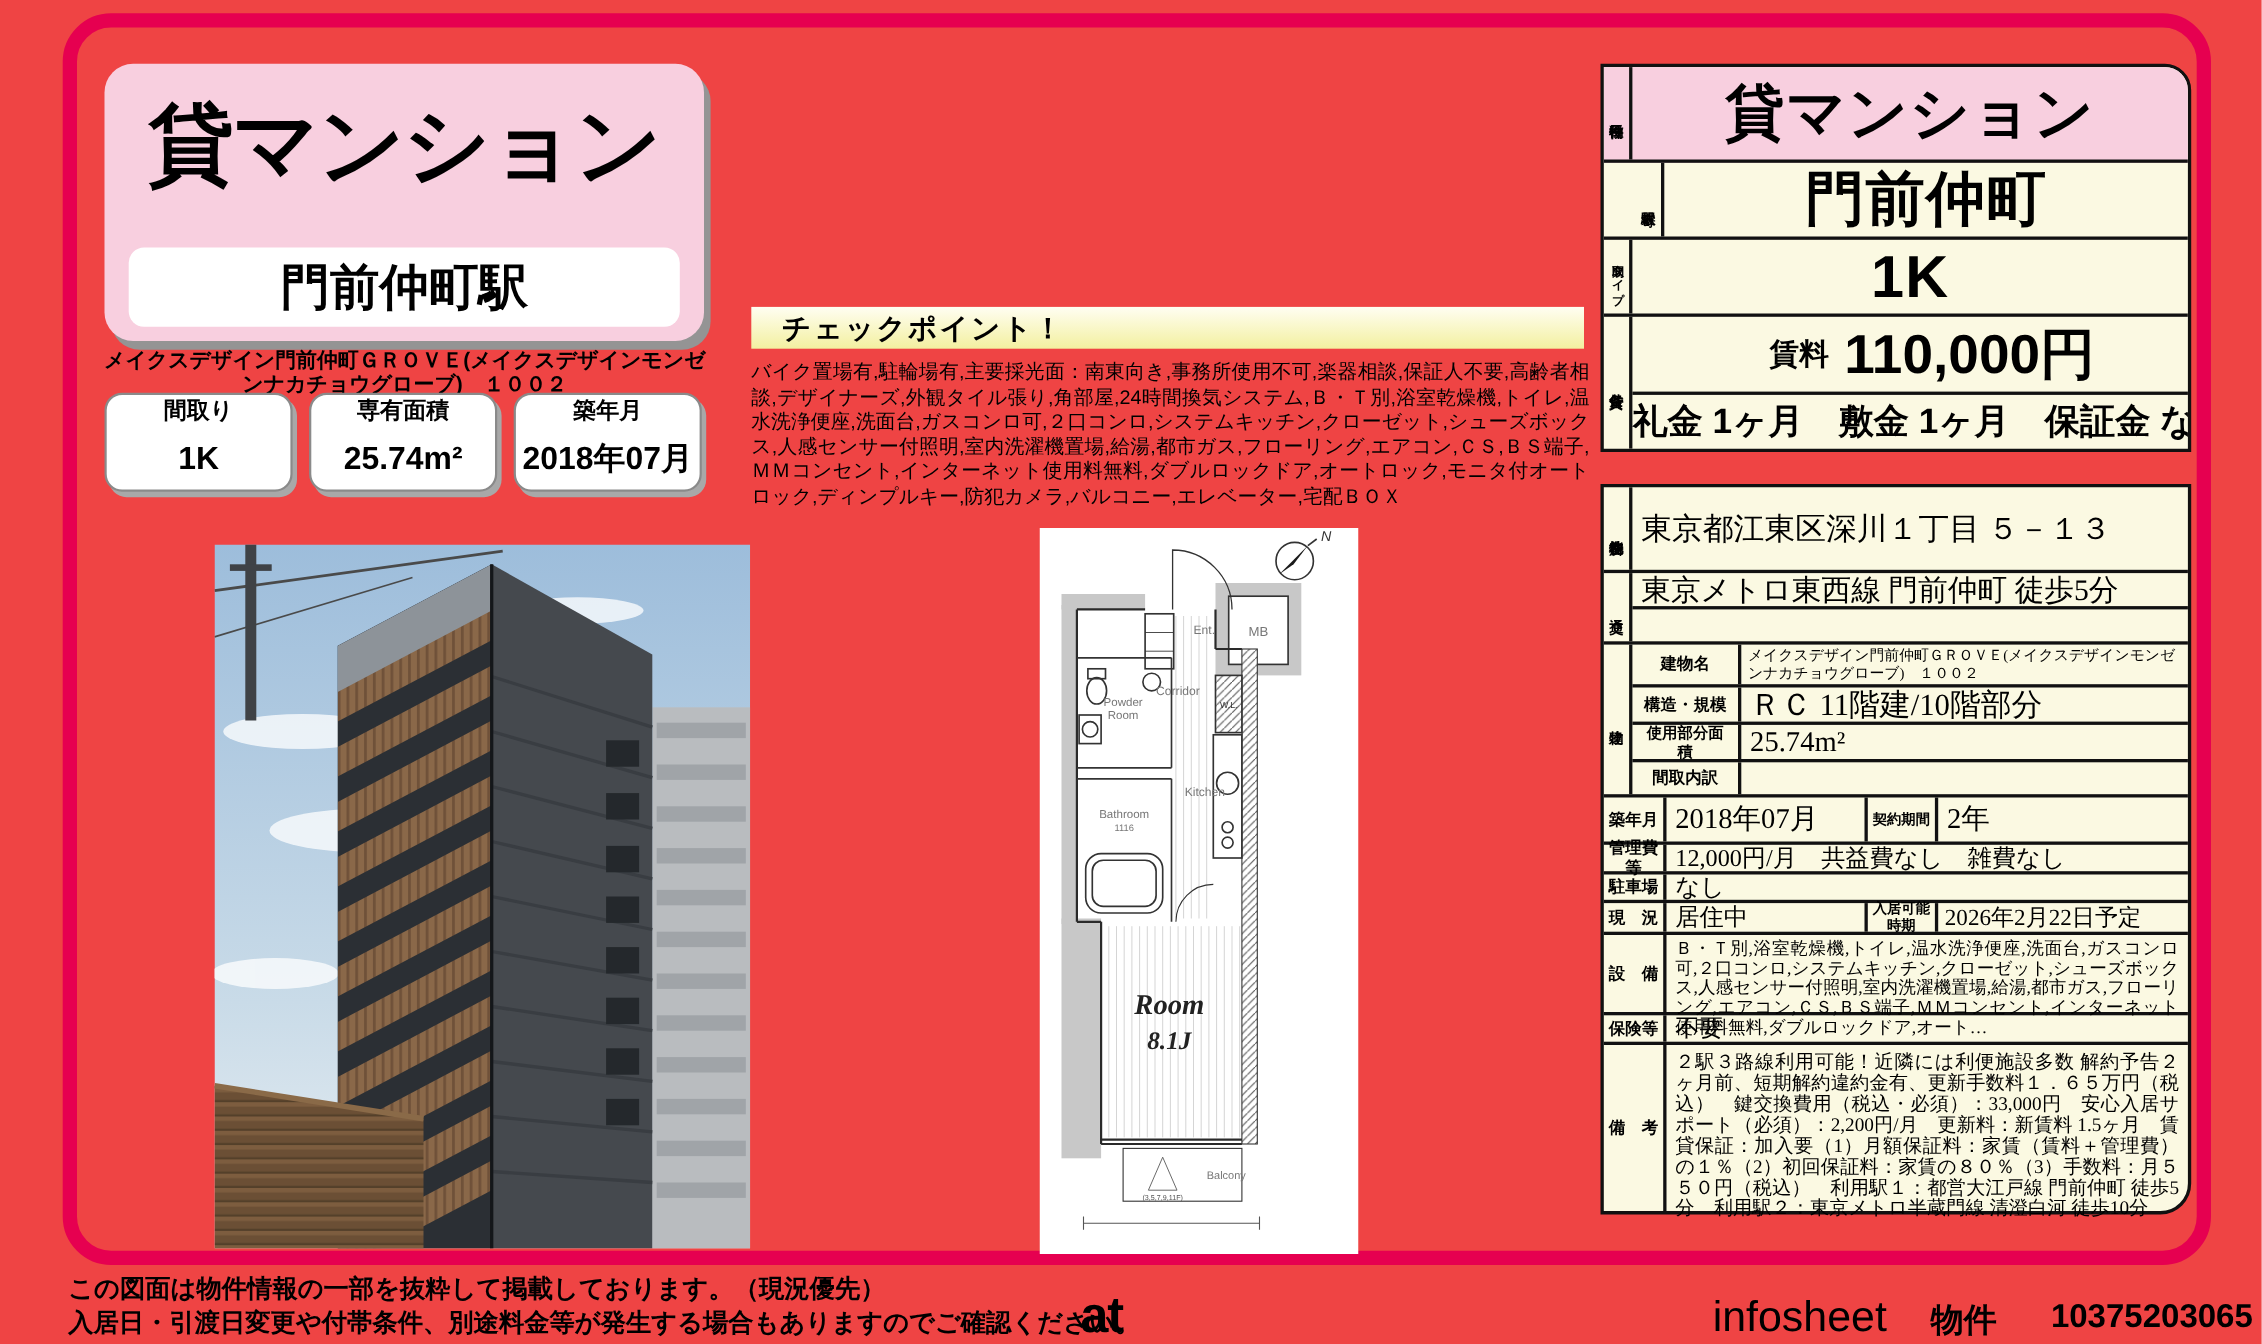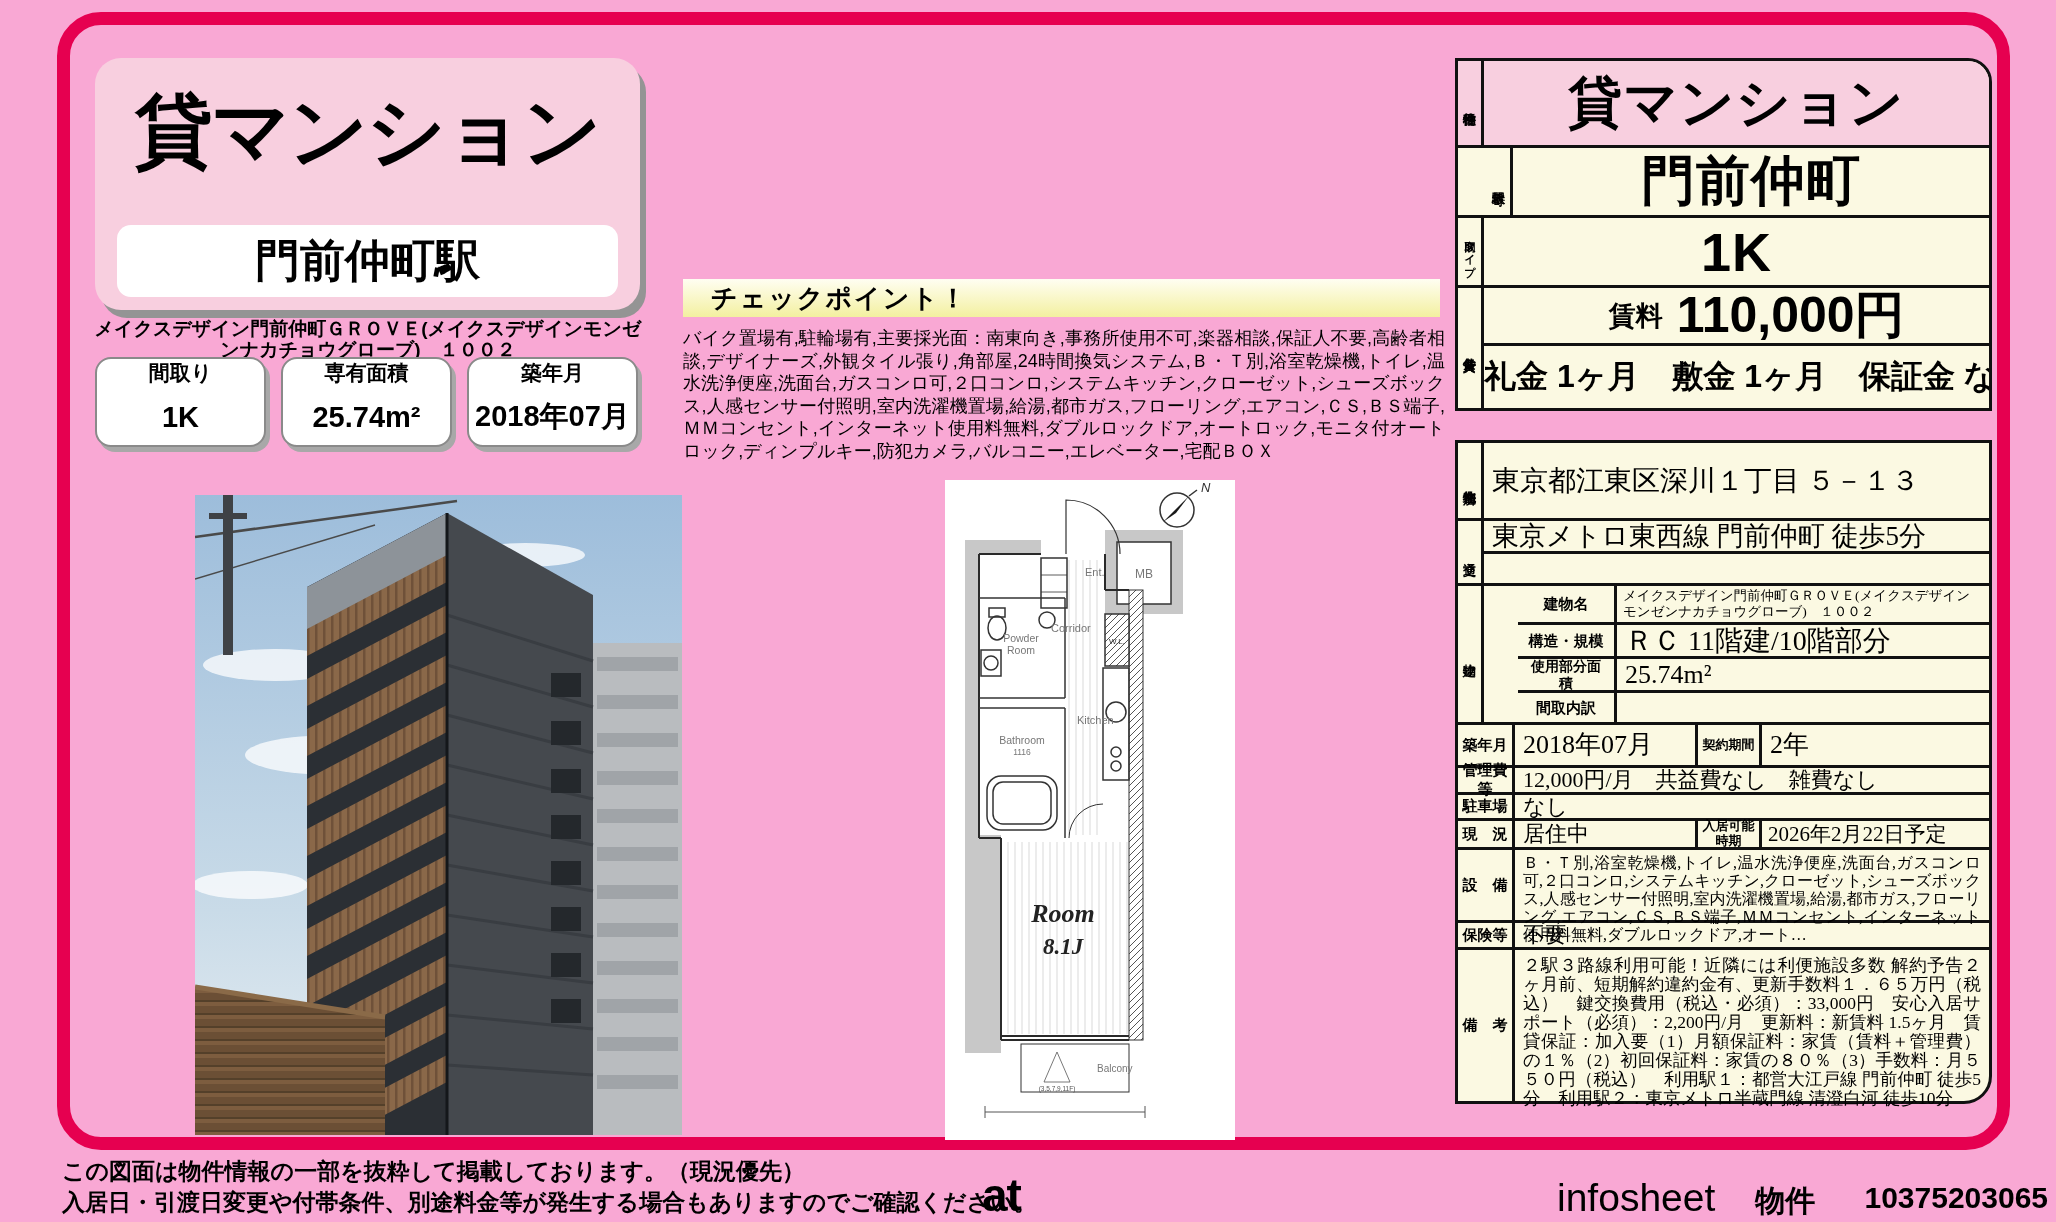--- a/index.html
+++ b/index.html
@@ -1,21 +1,21 @@
 <!DOCTYPE html>
 <html style="--crimson: #e60050; --pink: #f8cfdf; --cream: #fbf9e2;"><head>
 <meta charset="utf-8">
 <style>
   :root{
     --crimson:#e60050; --pink:#f8cfdf; --cream:#fbf9e2; --ink:#111;
     --shadow:#949494; --hl-top:#fffef2; --hl-bot:#f3f0a0;
   }
   *{margin:0;padding:0;box-sizing:border-box;}
   body{background:#fff;font-family:"Liberation Sans",sans-serif;color:#000;}
-  .page{position:relative;width:2056px;height:1222px;background:#f9a8d4;overflow:hidden;}
+  .page{position:relative;width:2056px;height:1222px;background:#ef4444;overflow:hidden;}
   .abs{position:absolute;}
   
   .frame{left:57px;top:12px;width:1953px;height:1138px;border:13px solid var(--crimson);border-radius:44px;}
   
   .title-box{left:95px;top:58px;width:545px;height:252px;background:var(--pink);border-radius:26px;box-shadow:6px 8px 0 var(--shadow);}
   .title-cat{position:absolute;left:0;top:22px;width:100%;text-align:center;font-size:78px;font-weight:bold;letter-spacing:-2px;}
   .title-station-box{position:absolute;left:22px;top:167px;width:501px;height:72px;background:#fff;border-radius:14px;}
   .title-station{width:100%;height:100%;display:flex;align-items:center;justify-content:center;font-size:45px;font-weight:bold;}
   .bldg-name{left:90px;top:318px;width:556px;text-align:center;font-size:19px;line-height:21px;font-weight:bold;}
   
@@ -38,31 +38,31 @@
   .center{justify-content:center;}
   .serif{font-family:"Liberation Serif",serif;}
   
   .t1{left:1455px;top:58px;width:537px;border-top-right-radius:24px;overflow:hidden;}
   .t1 .r1{height:87px;background:var(--pink);}
   .t1 .r2{height:70px;padding-left:29px;}
   .t1 .r3{height:70px;}
   .t1 .r4{height:120px;}
   .t1 .big{font-size:54px;font-weight:bold;letter-spacing:1px;}
   .rentcol{flex:1;display:flex;flex-direction:column;}
-  .rentrow{height:58px;border-bottom:3px solid var(--ink);display:flex;align-items:center;justify-content:center;gap:14px;}
+  .rentrow{height:71px;border-bottom:3px solid var(--ink);display:flex;align-items:center;justify-content:center;gap:14px;}
   .rent-lab{font-size:27px;font-weight:bold;}
   .rent-val{font-size:50px;font-weight:bold;}
   .termsrow{flex:1;display:flex;align-items:center;justify-content:center;font-size:32px;font-weight:bold;white-space:nowrap;}
   
   .t2{left:1455px;top:440px;width:537px;border-bottom-right-radius:28px;}
   .address-val{font-size:28px;padding-left:8px;}
   .col{flex:1;display:flex;flex-direction:column;}
   .accessA{height:33px;border-bottom:3px solid var(--ink);display:flex;align-items:center;font-size:27px;padding-left:8px;}
   .accessB{flex:1;}
-  .subrow{display:flex;border-bottom:3px solid var(--ink);margin-left:34px;}
+  .subrow{display:flex;border-bottom:3px solid var(--ink);}
   .subrow:last-child{border-bottom:none;}
   .slab{width:99px;border-right:3px solid var(--ink);display:flex;align-items:center;justify-content:center;text-align:center;font-size:15px;font-weight:bold;flex:none;line-height:1.15;}
   .sval{flex:1;display:flex;align-items:center;padding-left:8px;}
   .bn-val{font-size:13.5px;line-height:16px;padding:3px 6px;}
   .mid{font-size:26px;}
   .sm{font-size:22px;}
   .val1{width:183px;border-right:3px solid var(--ink);display:flex;align-items:center;padding-left:8px;flex:none;}
   .clab{width:64px;border-right:3px solid var(--ink);display:flex;align-items:center;justify-content:center;text-align:center;font-size:13px;font-weight:bold;line-height:1.15;flex:none;}
   .equip-val{font-size:16px;line-height:18px;padding:4px 8px;align-items:flex-start;text-align:justify;}
   .notes-val{font-size:17.5px;line-height:19px;padding:6px 8px;align-items:flex-start;text-align:justify;}

